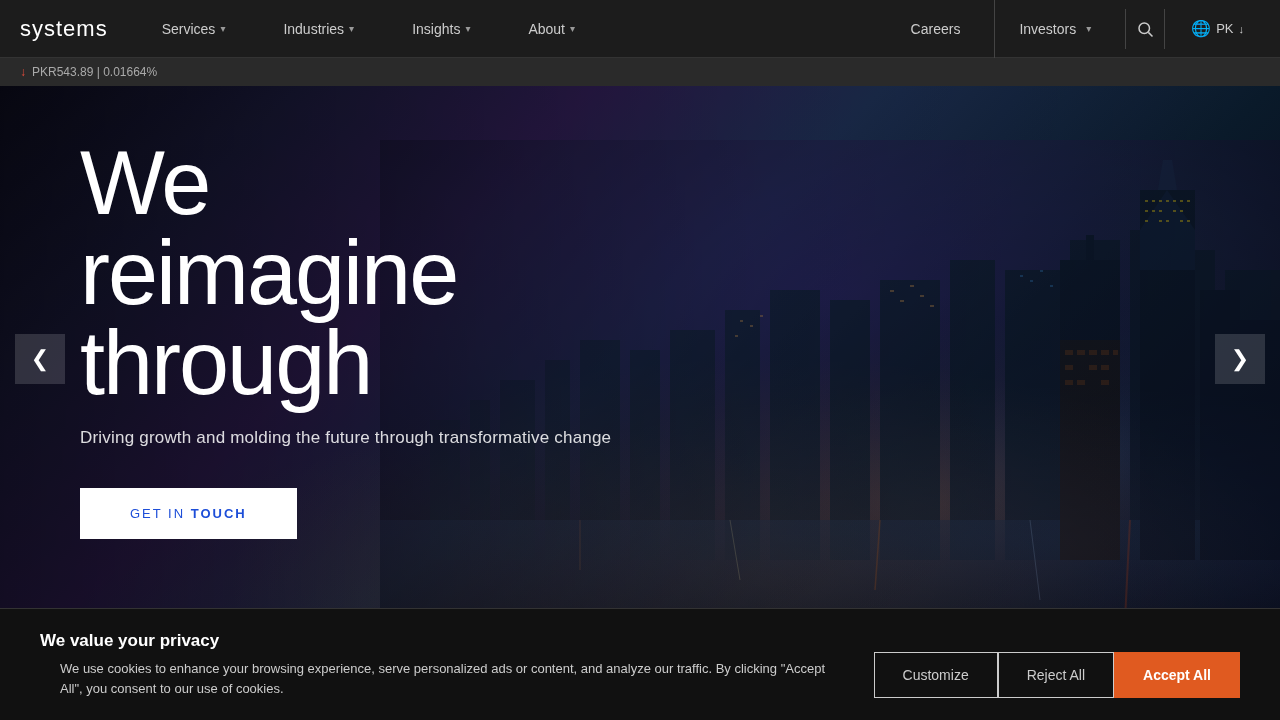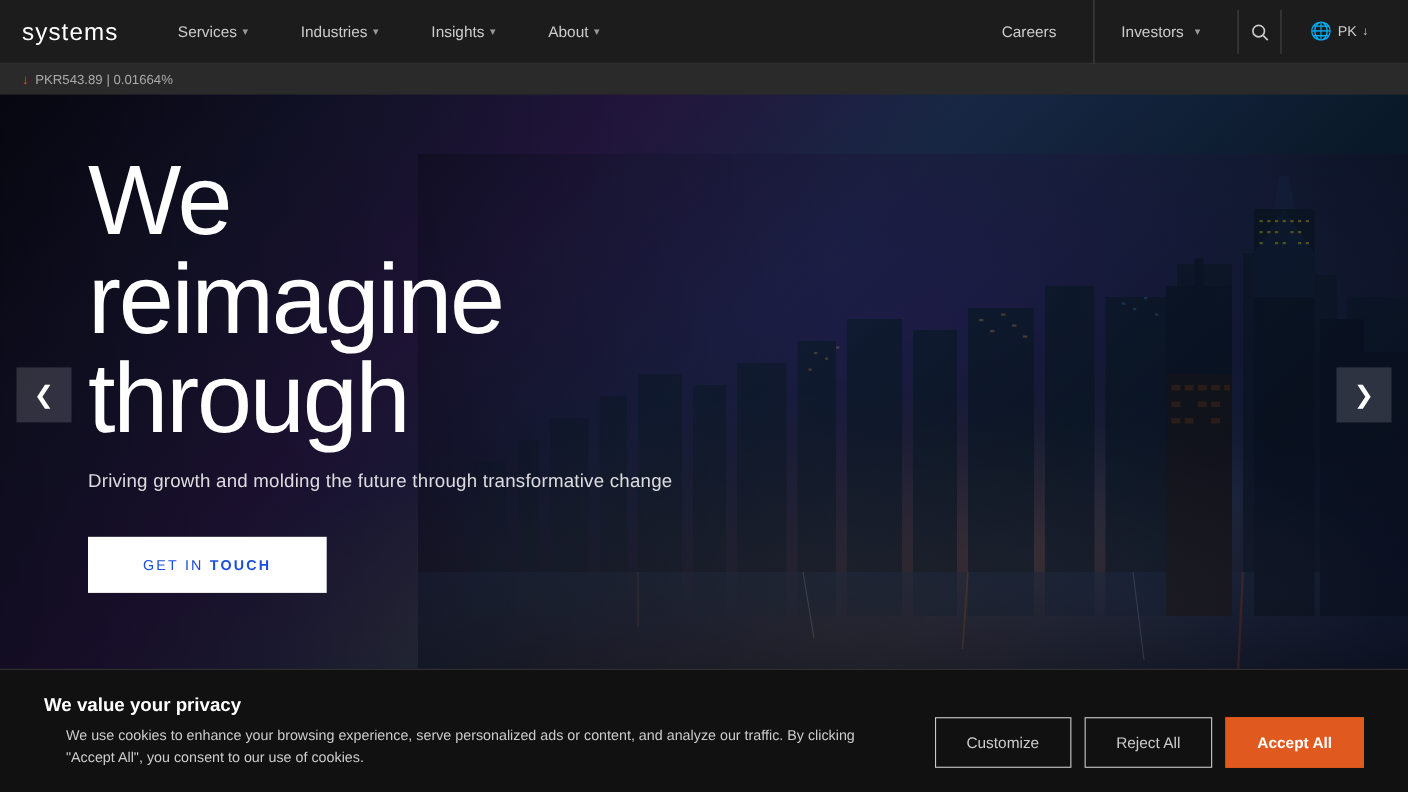--- a/index.html
+++ b/index.html
@@ -33,21 +33,21 @@
       font-weight: 300;
       letter-spacing: 1px;
       margin-right: 30px;
       text-decoration: none;
       white-space: nowrap;
     }
 
     .navbar-left {
       display: flex;
       align-items: center;
-      gap: 0;
+      gap: 10px;
       flex: 1;
     }
 
     .nav-item {
       color: #ccc;
       font-size: 14px;
       font-weight: 400;
       padding: 0 24px;
       height: 58px;
       display: flex;
@@ -282,21 +282,20 @@
     .cookie-desc {
       color: #ccc;
       font-size: 13px;
       line-height: 1.5;
       max-width: 820px;
       margin-left: 20px;
     }
 
     .cookie-buttons {
       display: flex;
-      gap: 12px;
       flex-shrink: 0;
     }
 
     .cookie-btn {
       padding: 14px 28px;
       font-size: 14px;
       font-weight: 500;
       cursor: pointer;
       border: 1px solid #ccc;
       background: transparent;

